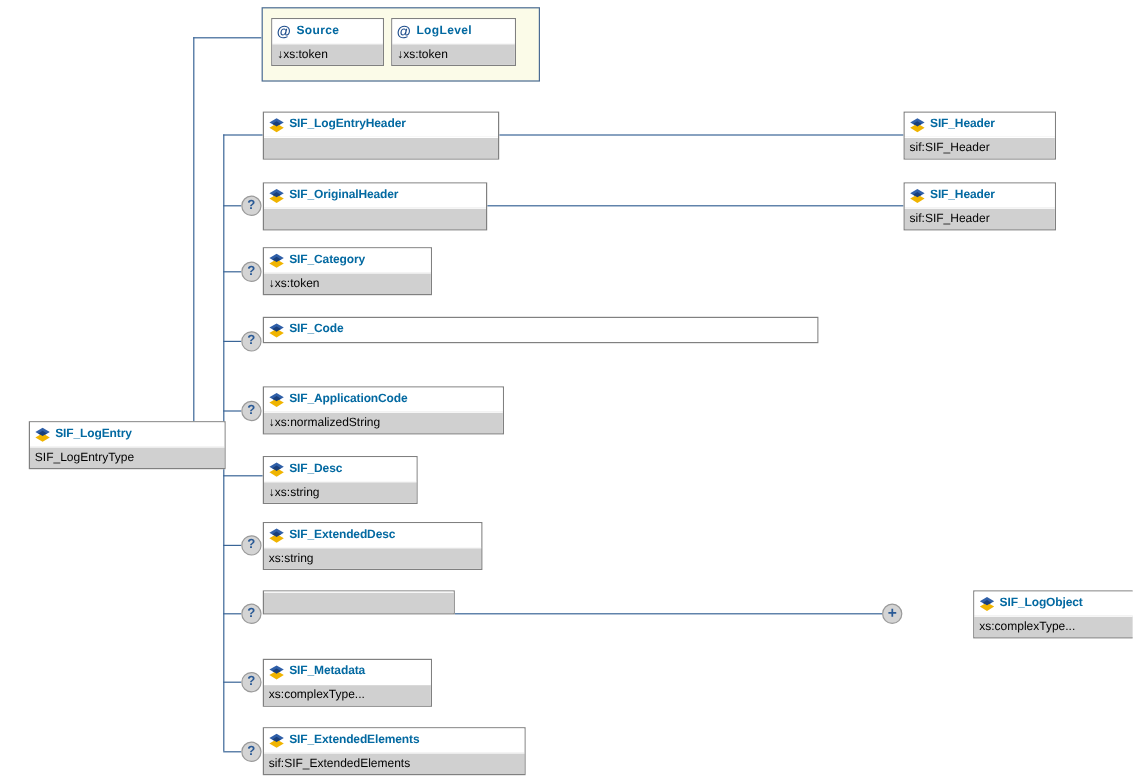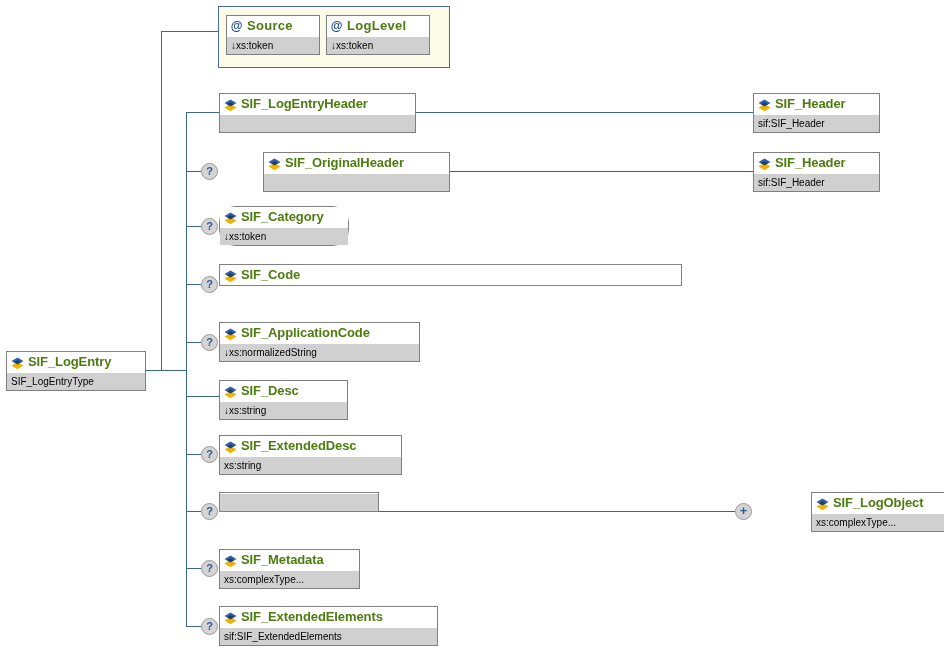--- a/index.html
+++ b/index.html
@@ -35,23 +35,23 @@
   }
   .node .name-row {
     display: flex;
     align-items: center;
     height: 20px;
     padding: 0 5px 0 4px;
     background: #ffffff;
     white-space: nowrap;
   }
   .node .name-txt {
-    font-size: 13px;
+    font-size: 10px;
     font-weight: bold;
-    color: #4d7c0f;
+    color: #0369a1;
     letter-spacing: -0.1px;
     line-height: 14px;
   }
   .node .type-row {
     height: 17px;
     background: #d0d0d0;
     border-top: 1px solid #ffffff;
     display: flex;
     align-items: center;
     padding: 0 4px;
@@ -164,21 +164,21 @@
         <span class="at-icon">@</span>
         <span class="name-txt">LogLevel</span>
       </div>
       <div class="type-row">
         <span class="dn-arrow">↓</span>
         <span class="type-txt">xs:token</span>
       </div>
     </div>
   </div>
 
-  <div class="node" style="left:6px; top:351px; width:140px;">
+  <div class="node" style="left:24px; top:351px; width:164px;">
     <div class="name-row">
       <span class="el-icon">
         <svg width="13" height="13" viewBox="0 0 13 13" aria-hidden="true">
           <polygon points="6.5,0.5 12.5,4 6.5,7.5 0.5,4" fill="#2f5fa8"></polygon>
           <polygon points="6.5,5 12.5,8.5 6.5,12.2 0.5,8.5" fill="#f0b400"></polygon>
           <polygon points="6.5,3 10,5.2 6.5,7.4 3,5.2" fill="#1a3f7a"></polygon>
         </svg>
       </span>
       <span class="name-txt">SIF_LogEntry</span>
     </div>
@@ -198,39 +198,39 @@
       </span>
       <span class="name-txt">SIF_LogEntryHeader</span>
     </div>
     <div class="type-row">
       <span class="dn-arrow"></span>
       <span class="type-txt"></span>
     </div>
   </div>
 
   <div class="opt-marker" style="left:201px; top:163px;">?</div>
-  <div class="node" style="left:219px; top:152px; width:187px;margin-left:44px;">
+  <div class="node" style="left:219px; top:152px; width:187px;">
     <div class="name-row">
       <span class="el-icon">
         <svg width="13" height="13" viewBox="0 0 13 13" aria-hidden="true">
             <polygon points="6.5,0.5 12.5,4 6.5,7.5 0.5,4" fill="#2f5fa8"></polygon>
             <polygon points="6.5,5 12.5,8.5 6.5,12.2 0.5,8.5" fill="#f0b400"></polygon>
             <polygon points="6.5,3 10,5.2 6.5,7.4 3,5.2" fill="#1a3f7a"></polygon>
           </svg>
       </span>
       <span class="name-txt">SIF_OriginalHeader</span>
     </div>
     <div class="type-row">
       <span class="dn-arrow"></span>
       <span class="type-txt"></span>
     </div>
   </div>
 
   <div class="opt-marker" style="left:201px; top:218px;">?</div>
-  <div class="node" style="left:219px; top:206px; width:130px;border-radius:16px;">
+  <div class="node" style="left:219px; top:206px; width:141px;">
     <div class="name-row">
       <span class="el-icon">
         <svg width="13" height="13" viewBox="0 0 13 13" aria-hidden="true">
             <polygon points="6.5,0.5 12.5,4 6.5,7.5 0.5,4" fill="#2f5fa8"></polygon>
             <polygon points="6.5,5 12.5,8.5 6.5,12.2 0.5,8.5" fill="#f0b400"></polygon>
             <polygon points="6.5,3 10,5.2 6.5,7.4 3,5.2" fill="#1a3f7a"></polygon>
           </svg>
       </span>
       <span class="name-txt">SIF_Category</span>
     </div>

